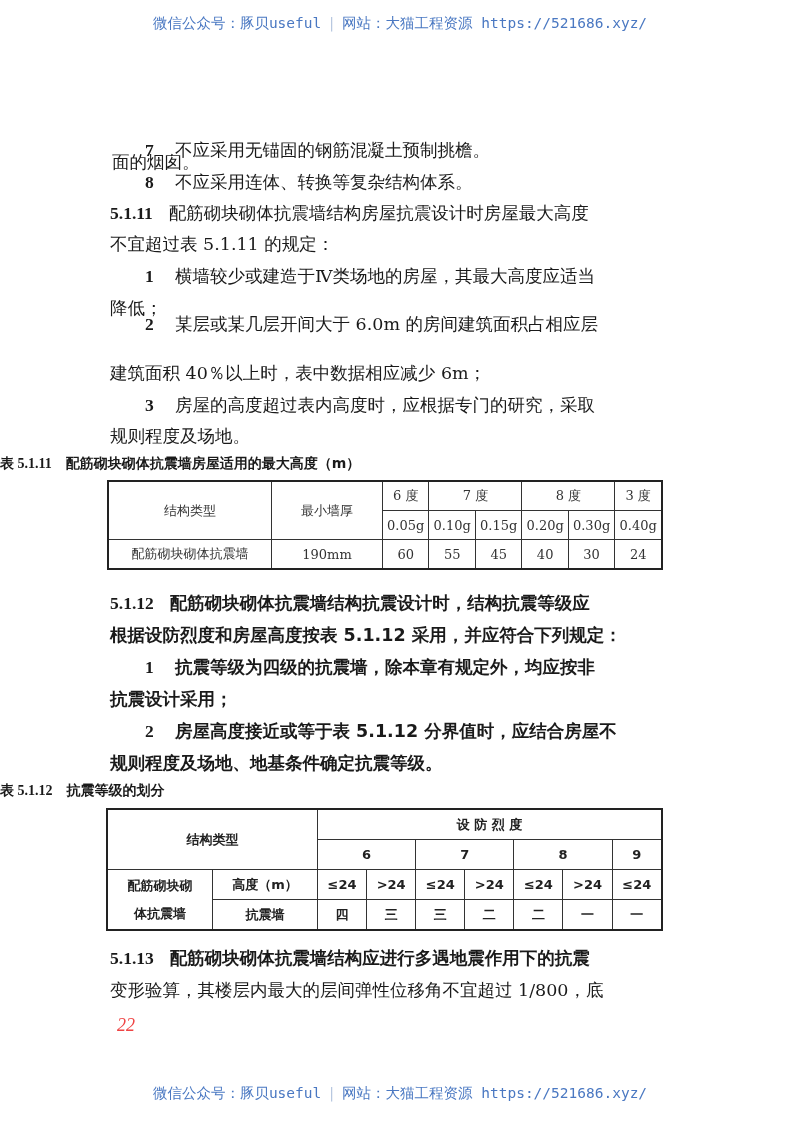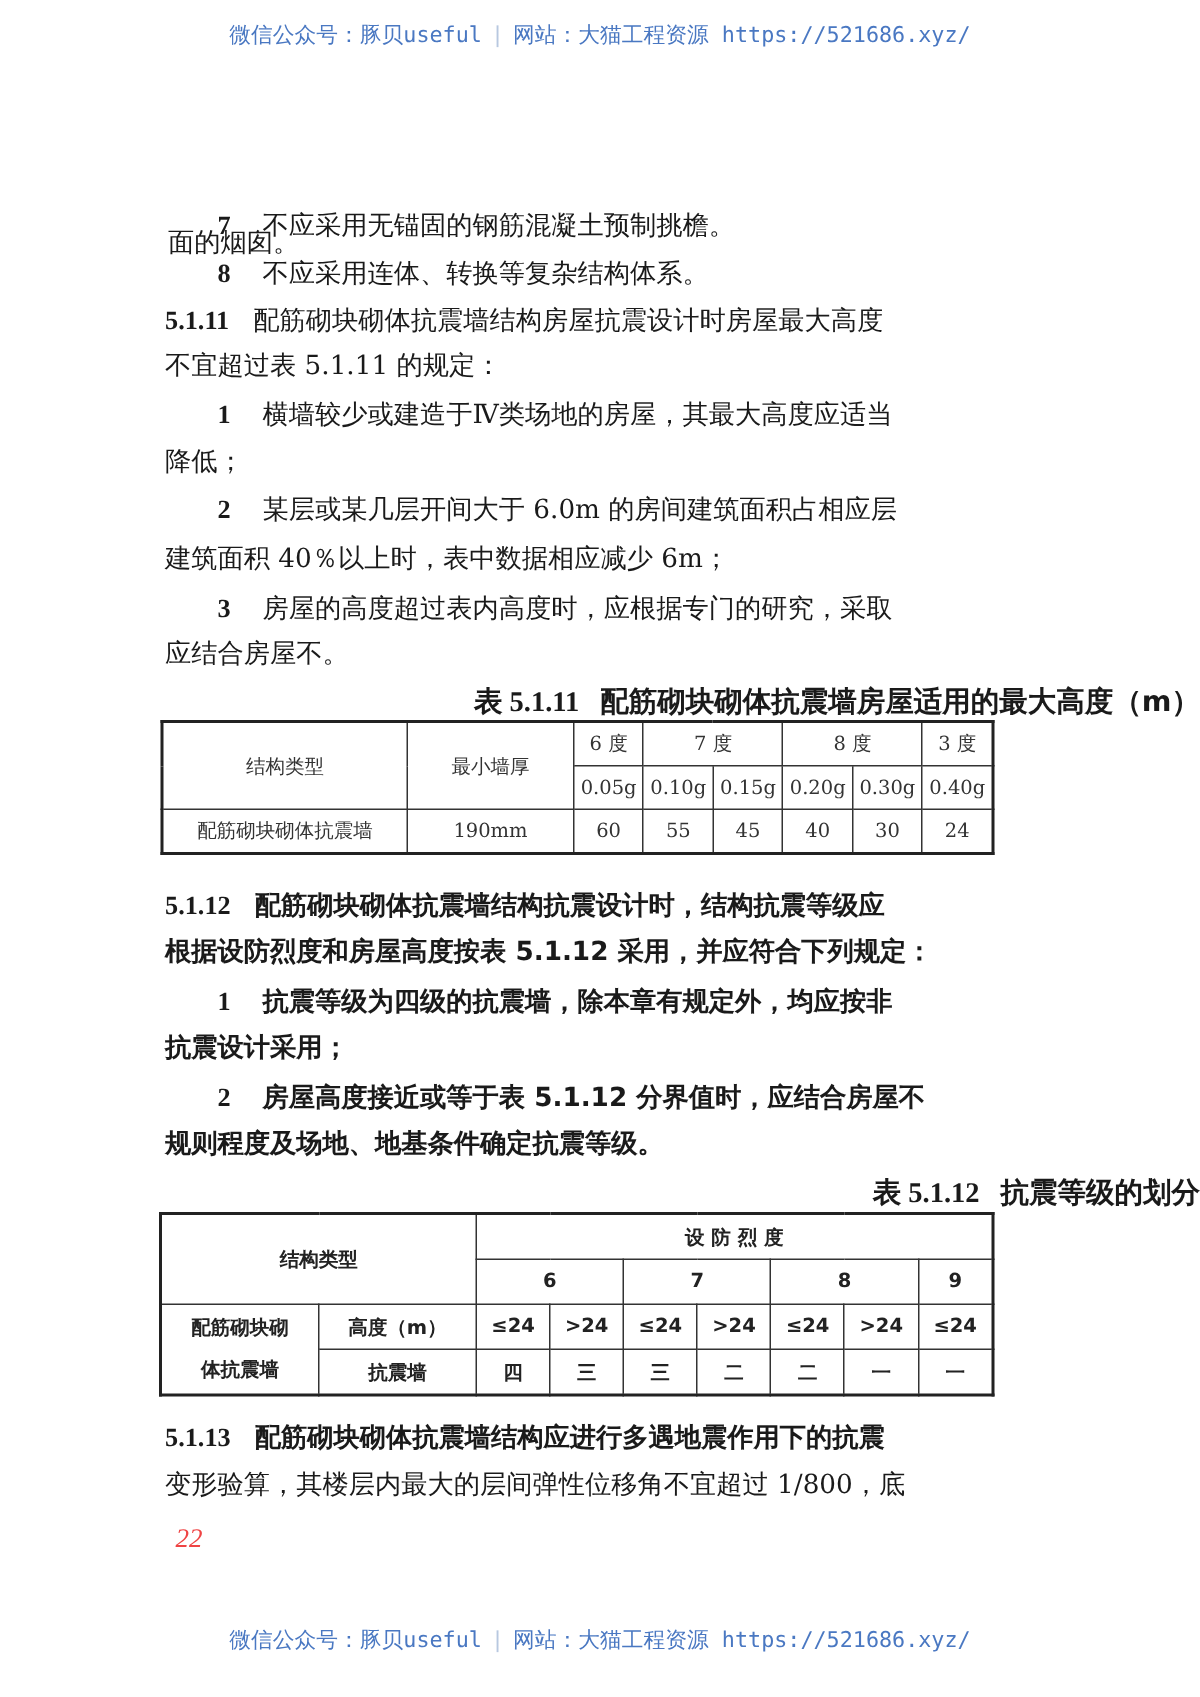--- a/index.html
+++ b/index.html
@@ -5,21 +5,21 @@
   html, body { margin:0; padding:0; background:#ffffff; }
   body { width:800px; height:1131px; position:relative; overflow:hidden;
          font-family:"DejaVu Serif","Liberation Serif",serif; color:#1a1a1a; }
   .wm { position:absolute; left:0; width:800px; text-align:center; color:#4a78c2;
         font-size:14.5px; font-family:"DejaVu Sans Mono","Liberation Mono",monospace; letter-spacing:0px; }
   .wm .sep { color:#b8c8e0; margin:0 6px; }
   .line { position:absolute; font-size:17.5px; line-height:22px; white-space:nowrap; }
   .bold { font-weight:bold; font-family:"DejaVu Sans","Liberation Sans",sans-serif; }
   .num { font-weight:bold; font-family:"Liberation Serif","DejaVu Serif",serif; display:inline-block; width:30px; }
   .secnum { font-weight:bold; font-family:"Liberation Serif","DejaVu Serif",serif; margin-right:16px; }
-  .caption { position:absolute; left:0; width:800px; text-align:right; font-size:19px; font-weight:bold;
+  .caption { position:absolute; left:0; width:800px; text-align:left; font-size:14px; font-weight:bold;
              font-family:"DejaVu Sans","Liberation Sans",sans-serif; }
   .caption .cnum { font-family:"Liberation Serif",serif; margin-right:14px; }
   table { position:absolute; border-collapse:collapse; font-size:13px; }
   table td { border:1px solid #333; text-align:center; vertical-align:middle; padding:0; }
   #t1 { left:107px; top:480px; width:556px; border:2px solid #222; font-family:"DejaVu Serif","Liberation Serif",serif; color:#333; }
   #t1 td { height:28px; }
   #t2 { left:106px; top:808px; width:557px; border:2px solid #222; font-family:"DejaVu Sans","Liberation Sans",sans-serif; font-weight:bold; color:#222; }
   #t2 td { height:29px; }
   .pageno { position:absolute; left:117px; top:1015px; font-size:18px; font-style:italic; font-family:"Liberation Serif","DejaVu Serif",serif; color:#ef4444; }
 </style>
@@ -42,29 +42,29 @@
 <div class="line" style="left:110px;top:202px;">
   <span class="secnum">5.1.11</span><span>配筋砌块砌体抗震墙结构房屋抗震设计时房屋最大高度</span>
 </div>
 <div class="line" style="left:110px;top:233px;">不宜超过表 5.1.11 的规定：</div>
 
 <div class="line" style="left:145px;top:265px;">
   <span class="num">1</span><span>横墙较少或建造于Ⅳ类场地的房屋，其最大高度应适当</span>
 </div>
 <div class="line" style="left:110px;top:297px;">降低；</div>
 
-<div class="line" style="left:145px;top:328px;">
+<div class="line" style="left:145px;top:313px;">
   <span class="num">2</span><span>某层或某几层开间大于 6.0m 的房间建筑面积占相应层</span>
 </div>
 <div class="line" style="left:110px;top:362px;">建筑面积 40％以上时，表中数据相应减少 6m；</div>
 
 <div class="line" style="left:145px;top:394px;">
   <span class="num">3</span><span>房屋的高度超过表内高度时，应根据专门的研究，采取</span>
 </div>
-<div class="line" style="left:110px;top:425px;">应结合房屋不。</div>
+<div class="line" style="left:110px;top:425px;">规则程度及场地。</div>
 
 <div class="caption" style="top:455px;">
   <span class="cnum">表 5.1.11</span><span>配筋砌块砌体抗震墙房屋适用的最大高度（m）</span>
 </div>
 <table id="t1">
   <tbody>
       <tr>
     <td rowspan="2" style="width:162px;">结构类型</td>
     <td rowspan="2" style="width:110px;">最小墙厚</td>
     <td>6 度</td>

